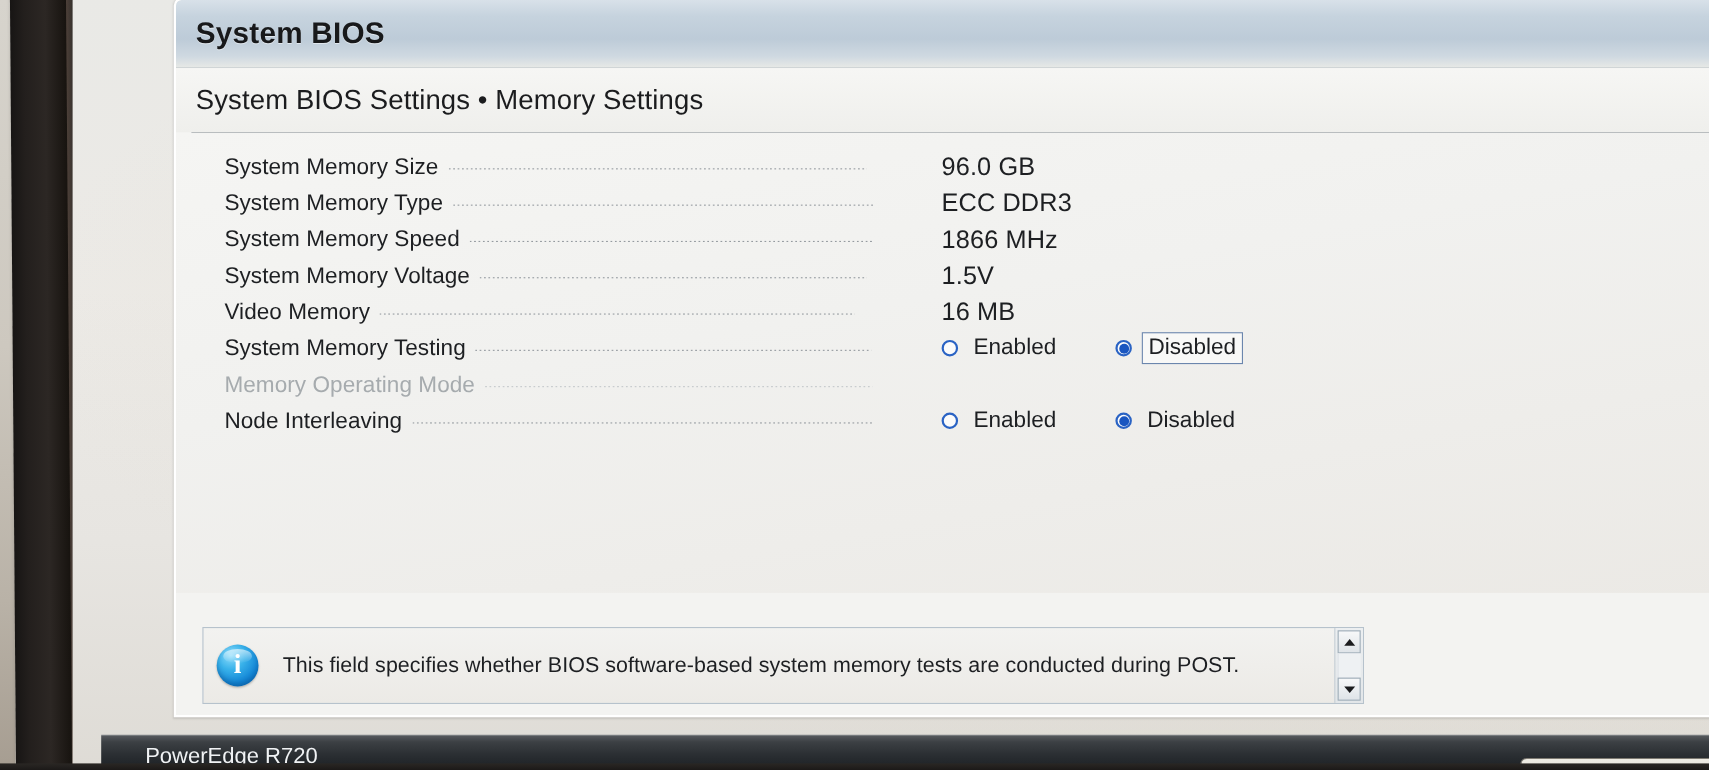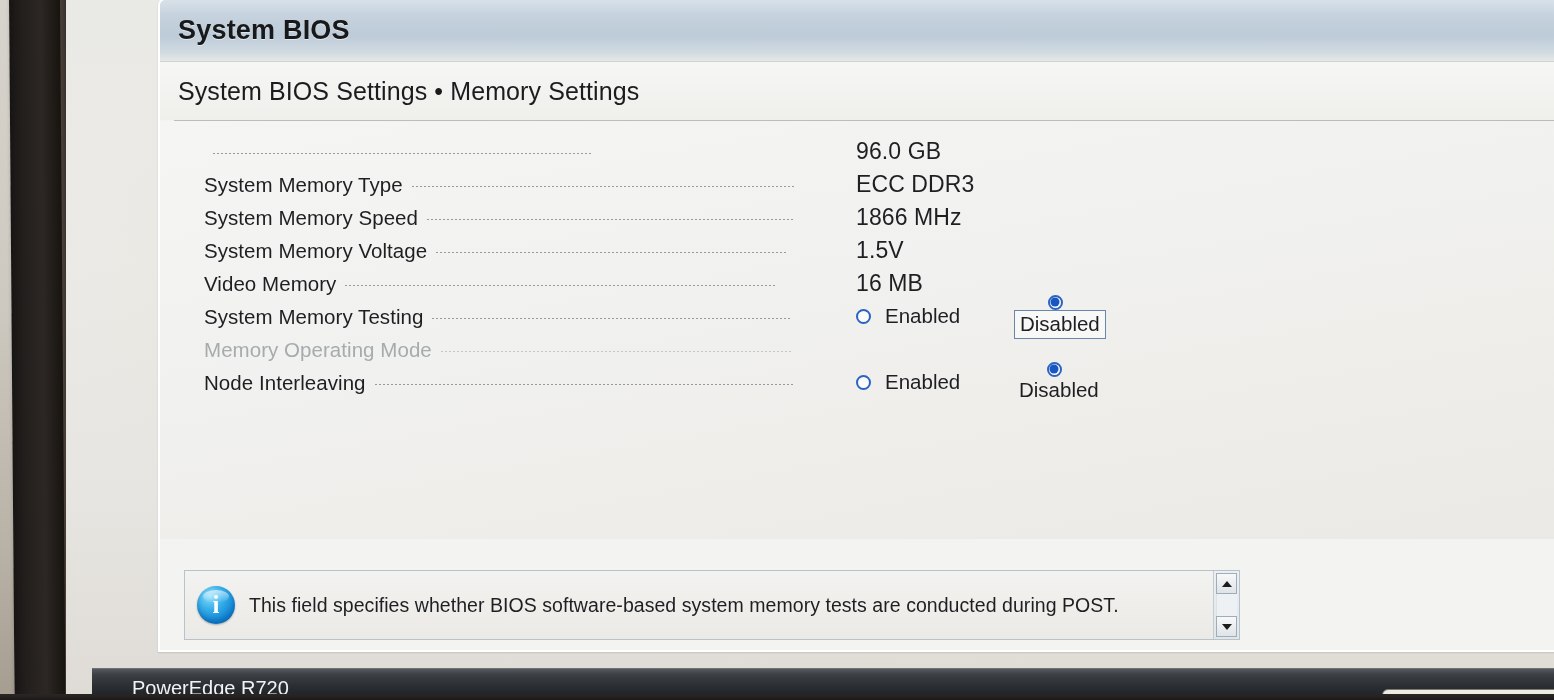--- a/index.html
+++ b/index.html
@@ -144,21 +144,21 @@
     left: 652px;
     letter-spacing: .1px;
     text-align: center;
   }
 
   .row-inner { position: relative; display: flex; align-items: center; width: 100%; }
 
   
   .opt-group { position: absolute; display: flex; align-items: center; }
   .opt-group.col1 { left: 652px; }
-  .opt-group.col2 { left: 810px; flex-direction: column; }
+  .opt-group.col2 { left: 810px; }
 
   .radio {
     width: 15px; height: 15px;
     border-radius: 50%;
     border: 2px solid #2a63c4;
     background: #fbfbfb;
     margin-right: 9px;
     flex: 0 0 auto;
     position: relative;
   }
@@ -243,20 +243,21 @@
   .help-text-cell {
     flex: 1 1 auto;
     display: flex;
     align-items: center;
     padding: 0 10px 0 2px;
   }
   .help-text {
     font-size: 19.5px;
     color: #1d1f22;
     letter-spacing: .05px;
+    margin-left: 8px;
   }
 
   .help-scrollbar {
     width: 26px;
     flex: 0 0 auto;
     border-left: 1px solid #c2ccd4;
     background: linear-gradient(180deg,#eceff1,#e2e6e9);
     display: flex;
     flex-direction: column;
     justify-content: space-between;
@@ -340,20 +341,21 @@
       <div class="breadcrumb-row">
         <span class="breadcrumb-text">System BIOS Settings • Memory Settings</span>
       </div>
 
       <div class="divider"></div>
 
       <div class="settings-area">
 
         <div class="row">
           <div class="row-inner">
+            <span class="row-label">System Memory Size</span>
             <span class="leader" style="width:380px"></span>
             <span class="row-value">96.0 GB</span>
           </div>
         </div>
 
         <div class="row">
           <div class="row-inner">
             <span class="row-label">System Memory Type</span>
             <span class="leader" style="width:382px"></span>
             <span class="row-value">ECC DDR3</span>

